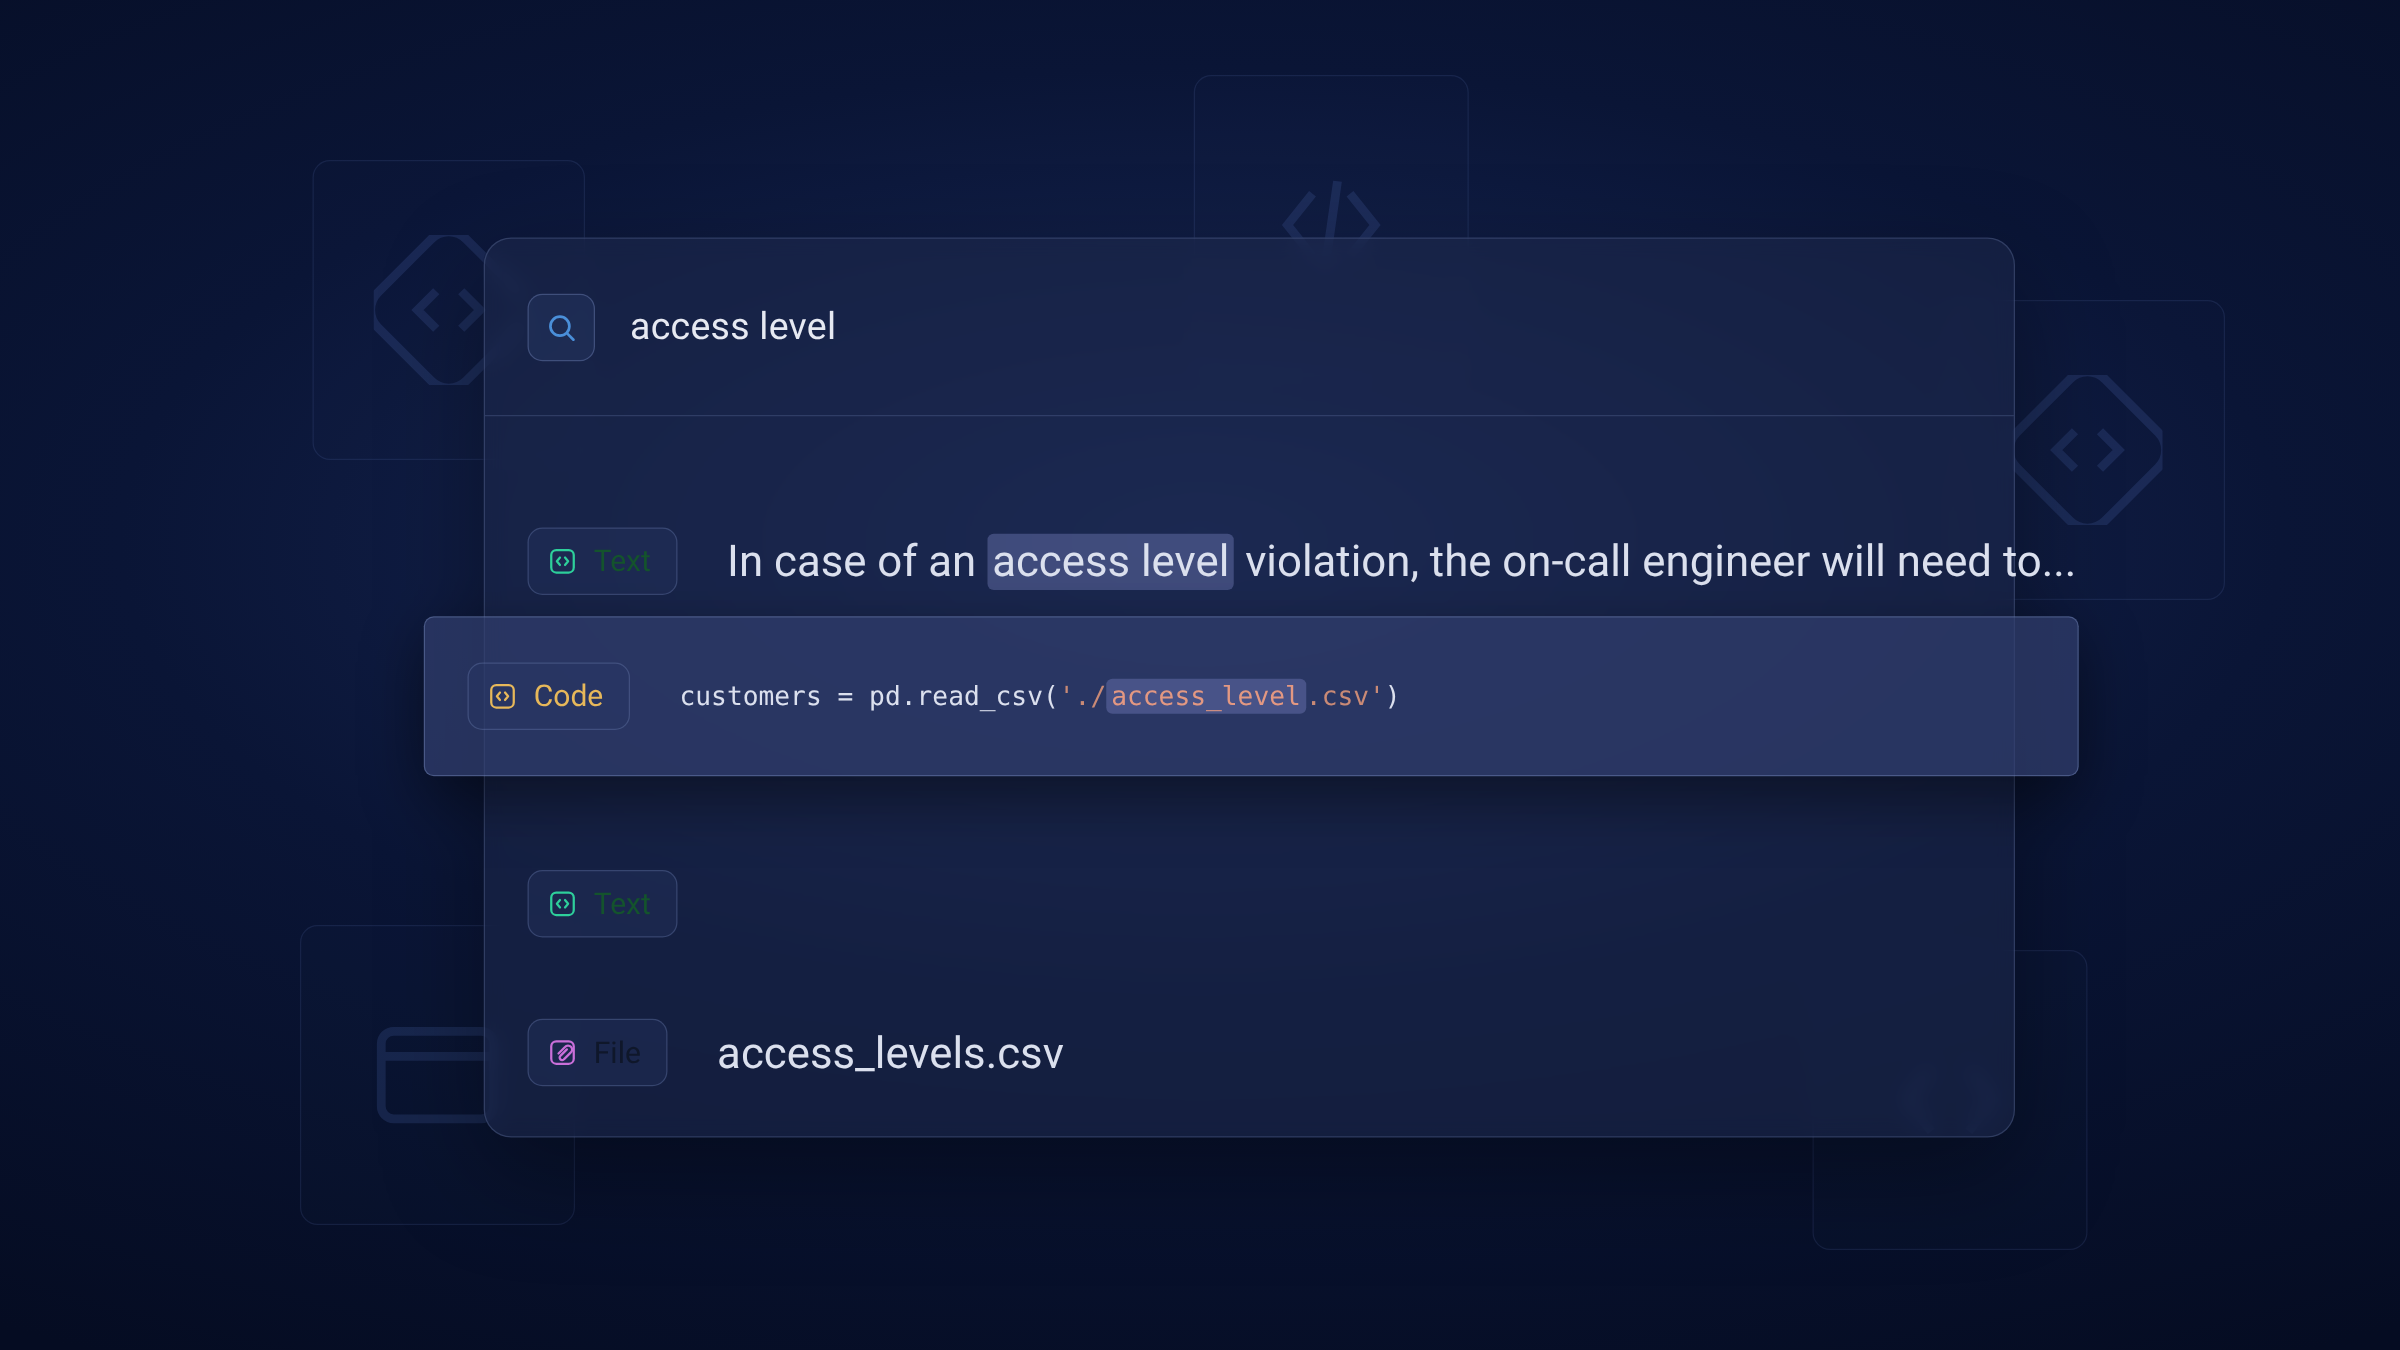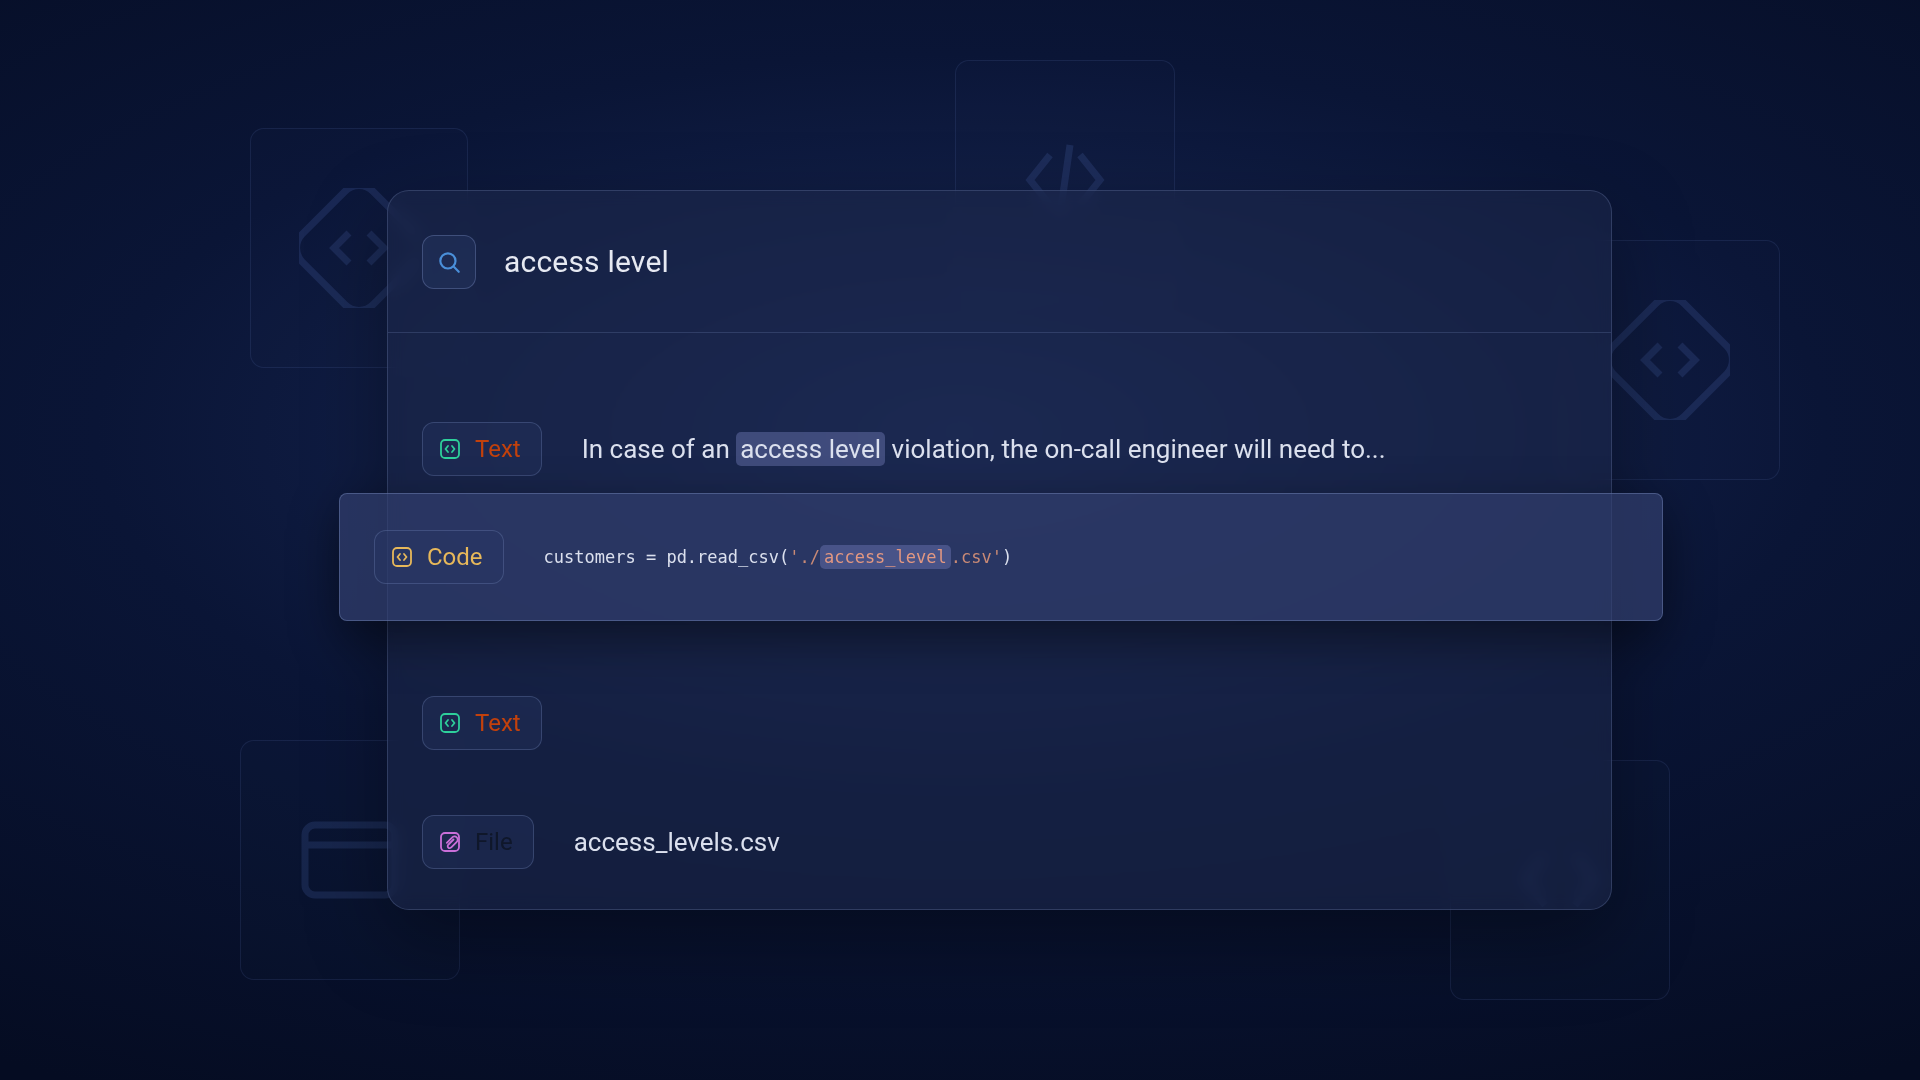--- a/index.html
+++ b/index.html
@@ -87,37 +87,37 @@
     border-radius: 12px;
     border: 1px solid rgba(130,150,200,0.28);
     background: rgba(40,55,100,0.35);
     font-size: 24px;
     font-weight: 400;
   }
   .badge .icon-slot {
     width: 26px; height: 26px;
     display: inline-flex; align-items: center; justify-content: center;
   }
-  .badge-text  { color: #c2410c; text-align: center; }
+  .badge-text  { color: #14532d; text-align: center; }
   .badge-code  { color: #e7b85a; }
   .badge-file  { color: #0f172a; }
 
   .snippet {
-    font-size: 26px;
+    font-size: 35px;
     color: #dbe0ee;
     white-space: nowrap;
   }
   .hl {
     background: rgba(110,120,180,0.45);
     border-radius: 5px;
     padding: 2px 4px;
   }
   .mono {
     font-family: "SF Mono", ui-monospace, Menlo, Consolas, monospace;
-    font-size: 17px;
+    font-size: 21px;
   }
   .mono .str { color: #c98a76; }
   .mono .hl  { color: #e39882; }
 
   
   .selected-row {
     position: absolute;
     left: -49px;
     top: 160px;
     width: 1324px;

